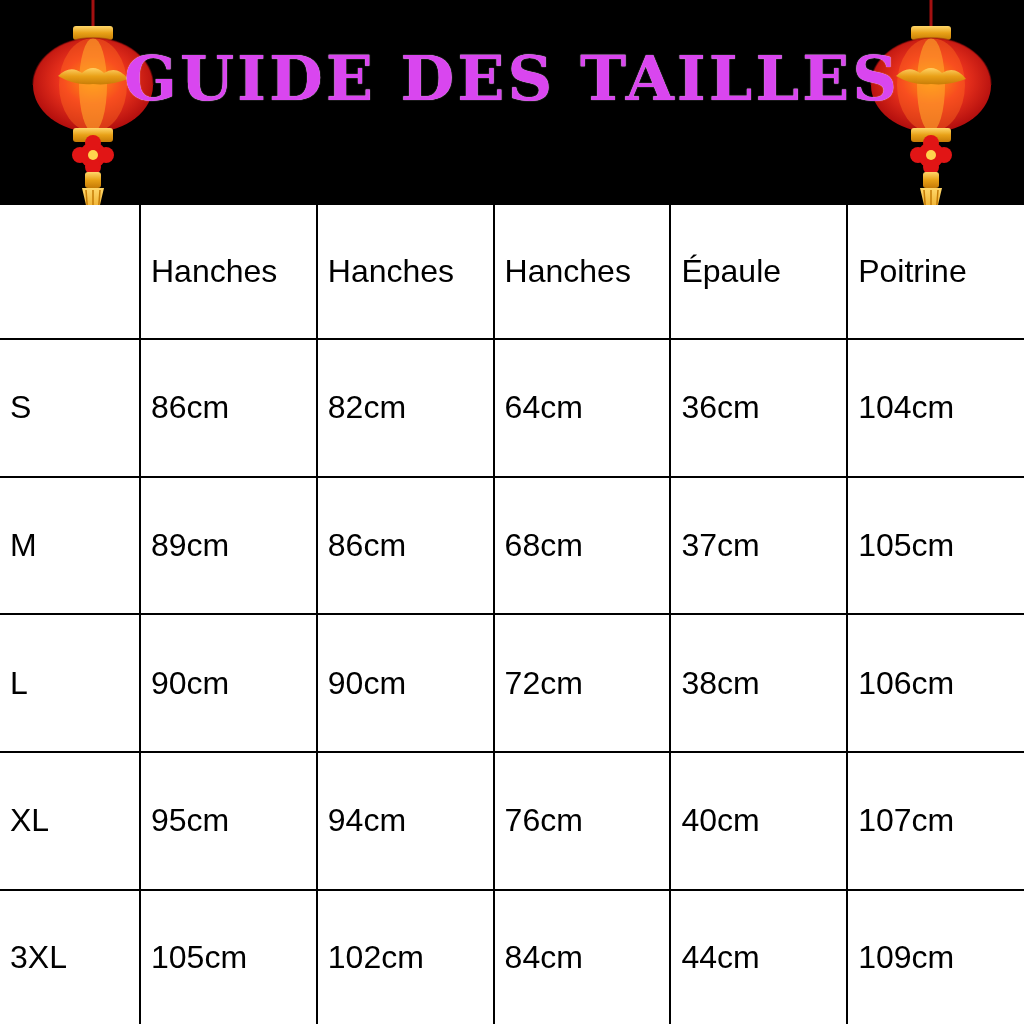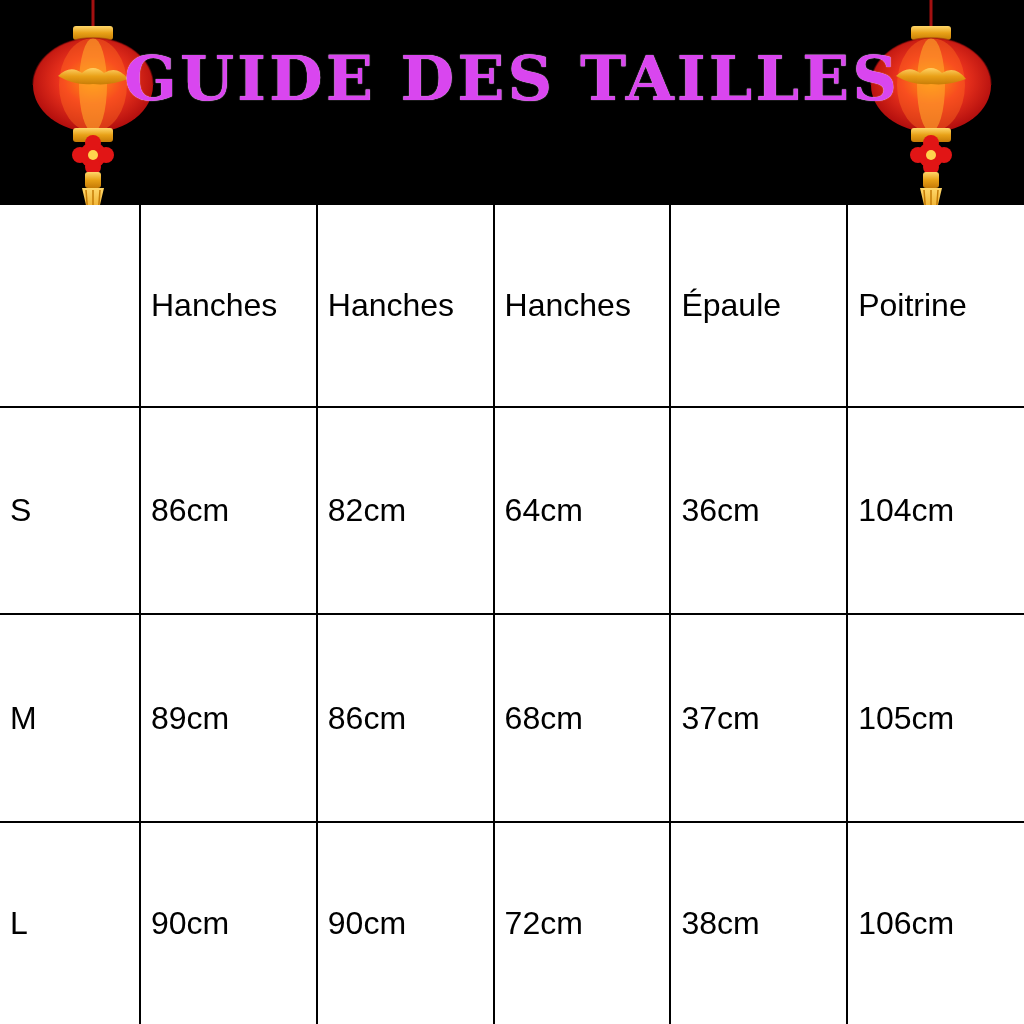--- a/index.html
+++ b/index.html
@@ -227,17 +227,33 @@
 
       <tr>
         <td class="size-cell">L</td>
         <td class="val-cell">90cm</td>
         <td class="val-cell">90cm</td>
         <td class="val-cell">72cm</td>
         <td class="val-cell">38cm</td>
         <td class="val-cell">106cm</td>
       </tr>
 
-
-
+      <tr>
+        <td class="size-cell">XL</td>
+        <td class="val-cell">95cm</td>
+        <td class="val-cell">94cm</td>
+        <td class="val-cell">76cm</td>
+        <td class="val-cell">40cm</td>
+        <td class="val-cell">107cm</td>
+      </tr>
+
+
+      <tr>
+        <td class="size-cell">3XL</td>
+        <td class="val-cell">105cm</td>
+        <td class="val-cell">102cm</td>
+        <td class="val-cell">84cm</td>
+        <td class="val-cell">44cm</td>
+        <td class="val-cell">109cm</td>
+      </tr>
     </tbody>
   </table>
 </div>
 
 </body></html>

